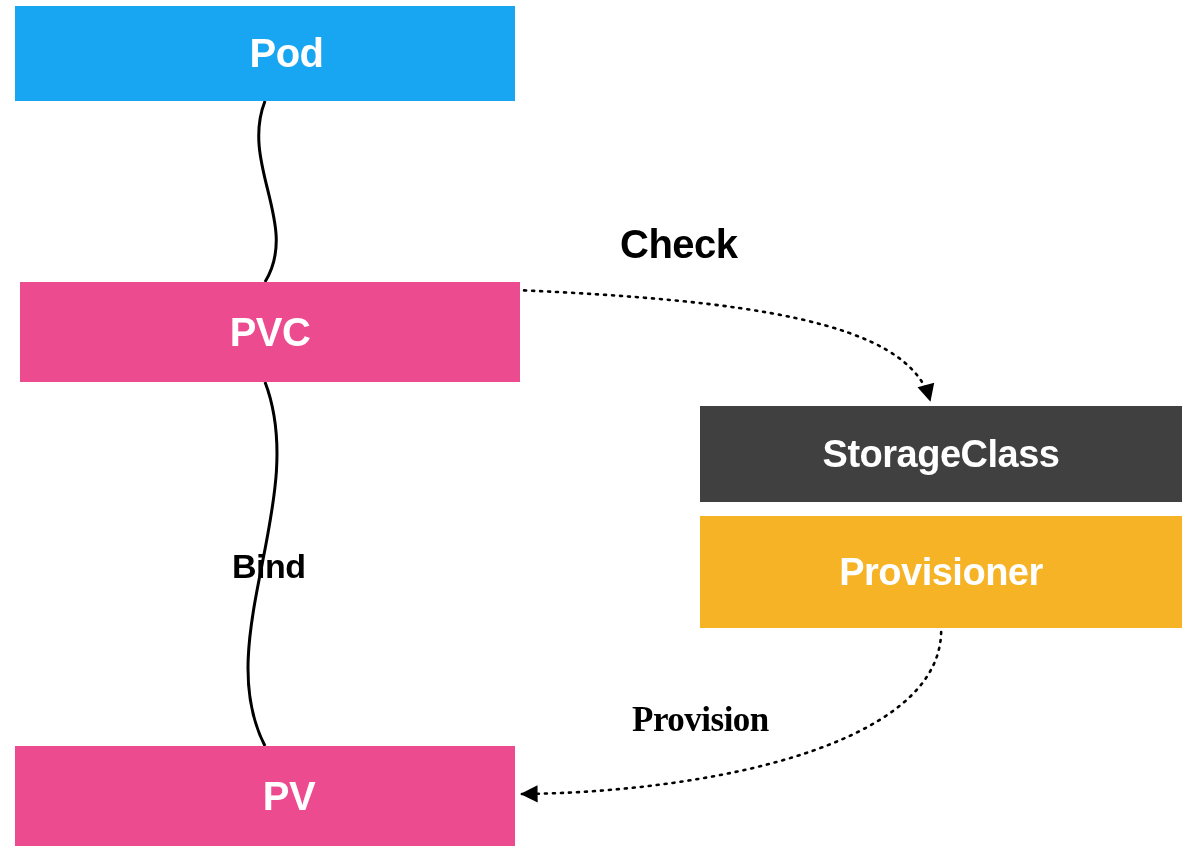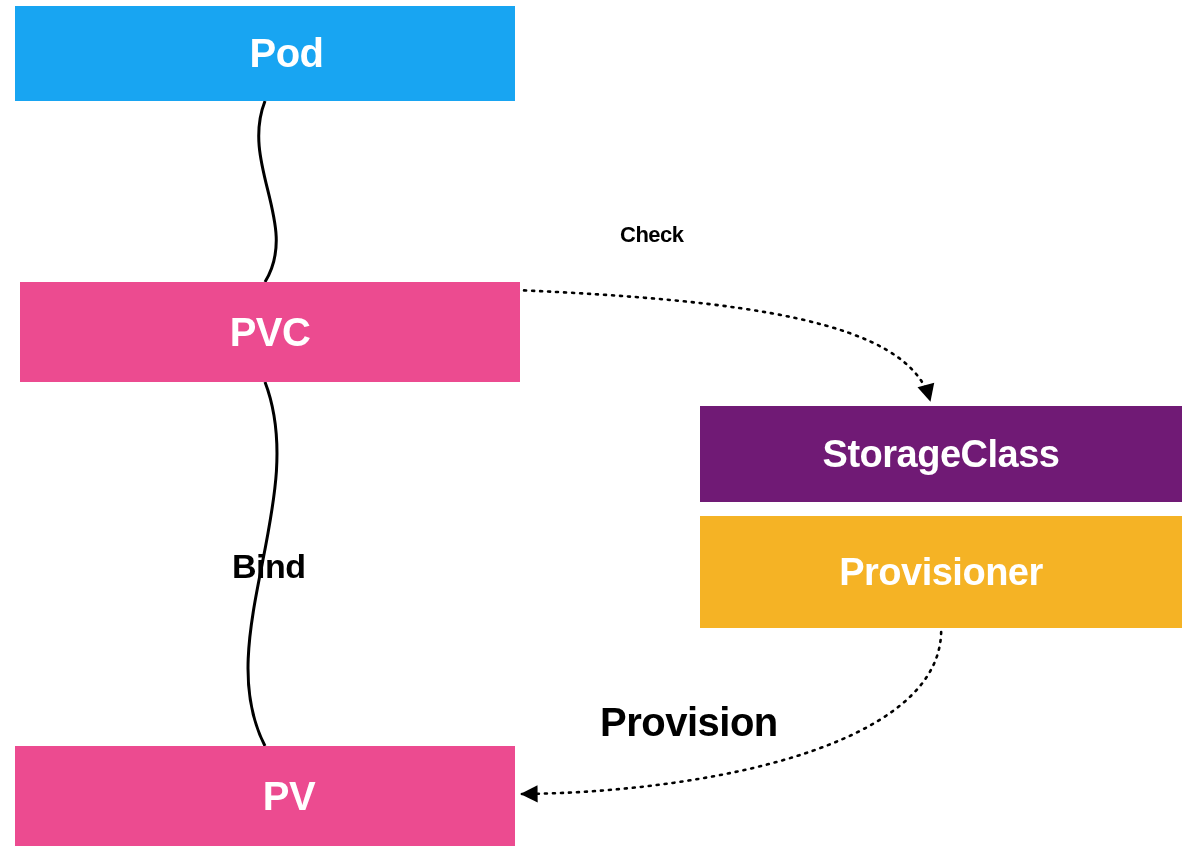--- a/index.html
+++ b/index.html
@@ -61,28 +61,28 @@
 
 <div id="node-pod" class="node" style="left: 15px; top: 6px; width: 500px; height: 95px; background: rgb(24, 165, 242); font-size: 40px; padding-left: 43px;">
   <span>Pod</span>
 </div>
 <div id="node-pvc" class="node" style="left: 20px; top: 282px; width: 500px; height: 100px; background: rgb(236, 75, 144); font-size: 40px;">
   <span>PVC</span>
 </div>
 <div id="node-pv" class="node" style="left: 15px; top: 746px; width: 500px; height: 100px; background: rgb(236, 75, 144); font-size: 40px; padding-left: 48px;">
   <span>PV</span>
 </div>
-<div id="node-storageclass" class="node" style="left: 700px; top: 406px; width: 482px; height: 96px; background: #701a75; font-size: 38px;">
+<div id="node-storageclass" class="node" style="left: 700px; top: 406px; width: 482px; height: 96px; background: #404040; font-size: 38px;">
   <span>StorageClass</span>
 </div>
 <div id="node-provisioner" class="node" style="left: 700px; top: 516px; width: 482px; height: 112px; background: rgb(245, 179, 37); font-size: 38px;">
   <span>Provisioner</span>
 </div>
 
-<div id="label-check" class="label" style="left: 620px; top: 222px; font-size: 22px;">
+<div id="label-check" class="label" style="left: 620px; top: 222px; font-size: 40px;">
   <span>Check</span>
 </div>
 <div id="label-bind" class="label" style="left: 232px; top: 530px; font-size: 34px; margin-top: 17px;">
   <span>Bind</span>
 </div>
-<div id="label-provision" class="label" style="left: 600px; top: 700px; font-size: 40px;">
+<div id="label-provision" class="label" style="left: 632px; top: 700px; font-size: 35px; font-family: Liberation Serif, serif;">
   <span>Provision</span>
 </div>
 
 </body></html>

